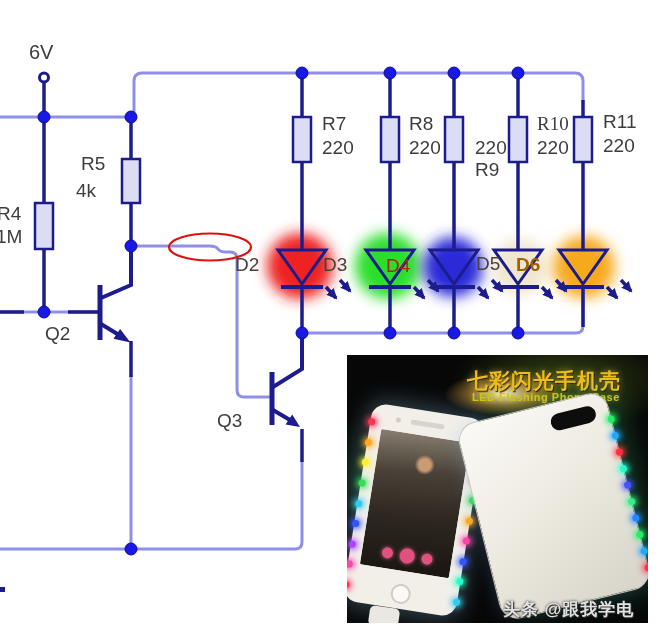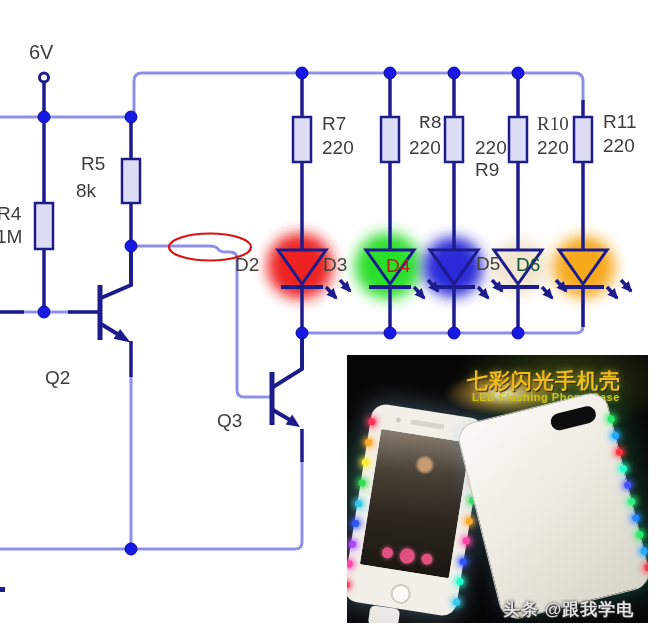--- a/index.html
+++ b/index.html
@@ -189,40 +189,40 @@
 
     <ellipse cx="210" cy="247" rx="41" ry="13.5" fill="none" stroke-width="2.2" stroke="#dd1111"></ellipse>
 
     <rect x="0" y="587" width="5" height="5" fill="#1c1c8c"></rect>
   </svg>
 
   <div class="lbl" style="left:29px;top:42px;font-size:20px;">6V</div>
   <div class="lbl" style="left:-3px;top:204px;">R4</div>
   <div class="lbl" style="left:-4px;top:227px;">1M</div>
   <div class="lbl" style="left:81px;top:154px;">R5</div>
-  <div class="lbl" style="left:76px;top:181px;">8k</div>
-  <div class="lbl" style="left:45px;top:324px;margin-top:44px;">Q2</div>
+  <div class="lbl" style="left:76px;top:181px;">4k</div>
+  <div class="lbl" style="left:45px;top:324px;">Q2</div>
   <div class="lbl" style="left:217px;top:411px;">Q3</div>
 
   <div class="lbl" style="left:322px;top:114px;">R7</div>
   <div class="lbl" style="left:322px;top:138px;">220</div>
-  <div class="lbl" style="left:419px;top:114px;font-family:Liberation Mono, monospace;">R8</div>
+  <div class="lbl" style="left:409px;top:114px;">R8</div>
   <div class="lbl" style="left:409px;top:138px;">220</div>
   <div class="lbl" style="left:475px;top:114px;margin-top:46px;">R9</div>
   <div class="lbl" style="left:475px;top:138px;">220</div>
   <div class="lbl" style="left:537px;top:114px;font-family:Liberation Serif, serif;">R10</div>
   <div class="lbl" style="left:537px;top:138px;">220</div>
   <div class="lbl" style="left:603px;top:112px;">R11</div>
   <div class="lbl" style="left:603px;top:136px;">220</div>
 
   <div class="lbl" style="left:235px;top:255px;color:#45413a;">D2</div>
   <div class="lbl" style="left:323px;top:255px;color:#45413a;text-align:center;">D3</div>
   <div class="lbl" style="left:386px;top:256px;color:#b91c1c;">D4</div>
   <div class="lbl" style="left:448px;top:254px;color:#45413a;margin-left:28px;">D5</div>
-  <div class="lbl" style="left:516px;top:255px;color:#14532d;">D6</div>
+  <div class="lbl" style="left:516px;top:255px;color:#a16207;font-weight:bold;">D6</div>
 
   <div class="photo">
     <div class="amb"></div>
     <div class="flare"></div>
     <div class="photo-title">七彩闪光手机壳</div>
     <div class="photo-subtitle">LED Flashing Phone Case</div>
 
     <div class="phone-left">
       <div class="speaker"></div>
       <div class="cam-dot"></div>

